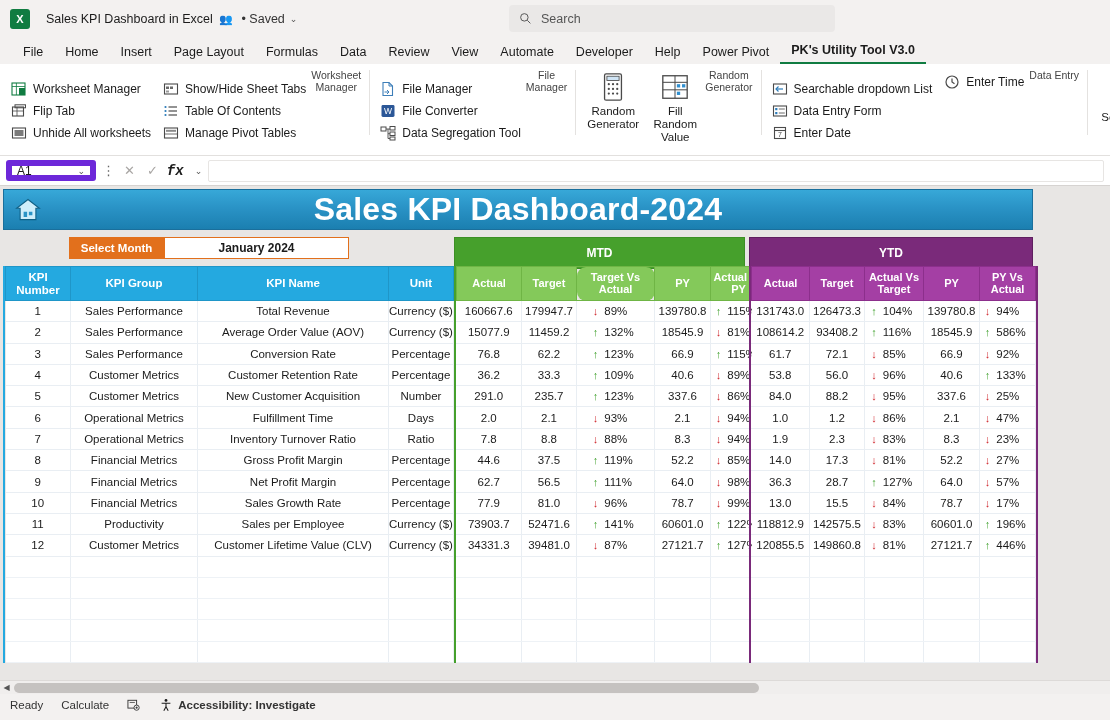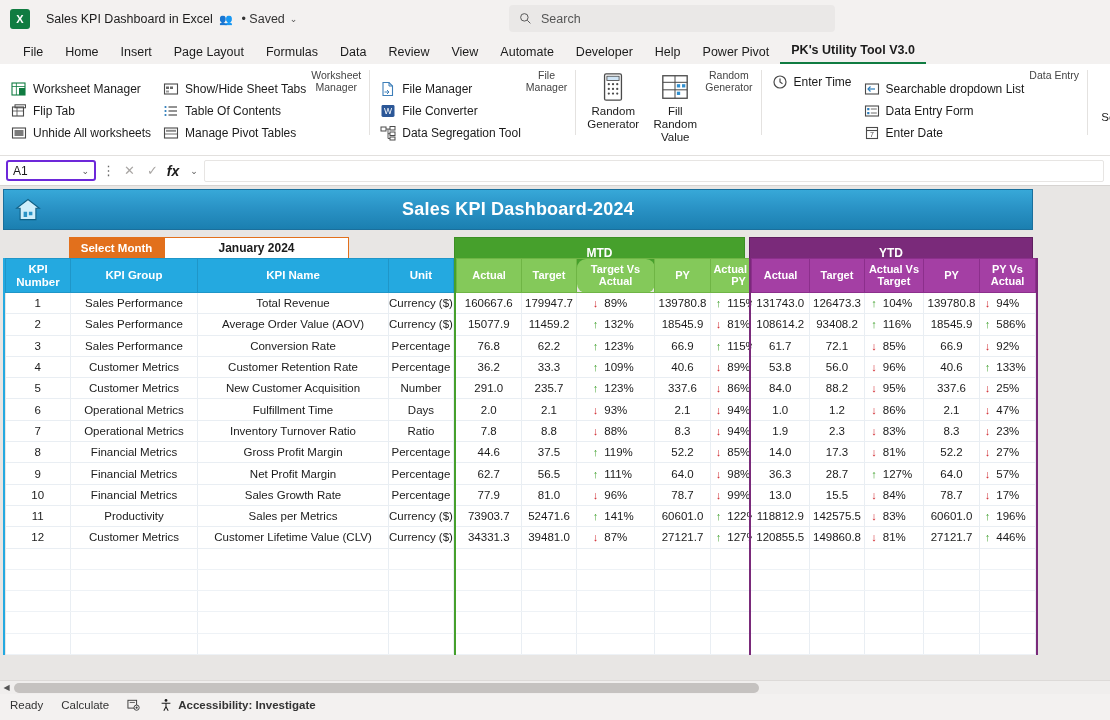--- a/index.html
+++ b/index.html
@@ -79,48 +79,48 @@
     font-size: 11.5px; color: #1b1b1b; text-align: center; line-height: 1.15;
   }
   .rg-big { display: flex; align-items: flex-start; gap: 2px; }
 
   
   .formulabar {
     height: 30px; background: #fff; display: flex; align-items: center;
     padding: 0 6px; gap: 6px; border-bottom: 1px solid #d6d3d1;
   }
   .namebox {
-    width: 90px; height: 21px; border: 2px solid #6d28d9; background: #fff;
+    width: 90px; height: 21px; border: 6px solid #6d28d9; background: #fff;
     border-radius: 3px; display: flex; align-items: center;
     justify-content: space-between; padding: 0 5px;
     font-size: 12px; color: #1b1b1b;
   }
   .dots { font-size: 13px; color: #666; letter-spacing: 0; line-height: 1; }
   .fbtn { font-size: 13px; color: #a8a5a3; padding: 0 3px; cursor: pointer; }
-  .fxi { font-style: italic; font-family: Liberation Sans, sans-serif; font-weight: bold;
+  .fxi { font-style: italic; font-family: Liberation Mono, monospace; font-weight: bold;
          font-size: 14px; color: #1b1b1b; }
   .fbinput {
     flex: 1; height: 22px; background: #fff; border: 1px solid #e7e5e3;
     border-radius: 2px;
   }
 
   
   .sheet {
     position: relative; width: 1110px; height: 494px;
     background: #e8e6e4; overflow: hidden;
   }
 
   .dash-title {
     position: absolute; left: 3px; top: 3px; width: 1030px; height: 41px;
     background: linear-gradient(to bottom, #37a8d8 0%, #2a93c6 45%, #1b7fb0 100%);
     border: 1px solid #1a6f9c;
     display: flex; align-items: center; justify-content: center;
   }
   .dash-title h1 {
-    font-size: 18px; color: #ffffff; font-weight: bold;
+    font-size: 32px; color: #ffffff; font-weight: bold;
     letter-spacing: .2px;
   }
   .home-icon { position: absolute; left: 10px; top: 6px; width: 28px; height: 28px; }
 
   .selrow { position: absolute; left: 69px; top: 51px; display: flex; }
   .sel-label {
     width: 95px; height: 22px; background: #e2701c; color: #fff;
     font-size: 11.5px; font-weight: bold; display: flex;
     align-items: center; justify-content: center;
   }
@@ -153,21 +153,21 @@
     background: #a43fa4; color: #fff; font-weight: bold; font-size: 11px;
     height: 34px; border: 1px solid #8c2f8c; text-align: center; line-height: 1.05;
   }
   tbody td {
     height: 21.3px; background: #fff; border-bottom: 1px solid #e9eef3;
     border-right: 1px solid #e9eef3; text-align: center; font-size: 11.5px;
     color: #1b1b1b; white-space: nowrap;
   }
   tbody td.empty { border-bottom: 1px solid #eef2f6; }
 
-  .seg { position: absolute; top: 72px; }
+  .seg { position: absolute; top: 80px; }
   .seg.left  { left: 3px; border-left: 2px solid #24a9e0; }
   .seg.mtd   { left: 454px; border-left: 2px solid #46a02c; border-right: 2px solid #46a02c; }
   .seg.ytd   { left: 749px; border-left: 2px solid #7a2a7a; border-right: 2px solid #7a2a7a; }
 
   .arrow { font-size: 11px; font-weight: bold; margin-right: 4px; }
   .up { color: #3fa02c; }
   .down { color: #d0282e; }
   .pctcell { display: flex; align-items: center; justify-content: center; gap: 2px; }
   .pcttxt { min-width: 34px; text-align: left; }
 
@@ -358,29 +358,20 @@
           <rect x="18" y="21" width="3.5" height="3.5" fill="#2f8fd0"></rect>
         </svg>
         <div class="biglabel">Fill Random Value</div>
       </div>
     </div>
     <div class="rgroup-label">Random Generator</div>
   </div>
 
   <div class="rgroup" style="flex:none;">
     <div class="rg-cols">
-      <div class="rg-col" style="justify-content:flex-start; padding-top:3px;">
-        <div class="ritem">
-          <svg class="ricon" viewBox="0 0 16 16">
-            <circle cx="8" cy="8" r="6" fill="none" stroke="#4a4a4a" stroke-width="1.2"></circle>
-            <path d="M8 4.5 V8 l2.5 1.8" fill="none" stroke="#4a4a4a" stroke-width="1.2"></path>
-          </svg>
-          <span>Enter Time</span>
-        </div>
-      </div>
       <div class="rg-col">
         <div class="ritem">
           <svg class="ricon" viewBox="0 0 16 16">
             <rect x="1.5" y="3" width="13" height="10" fill="none" stroke="#4a4a4a" stroke-width="1.1"></rect>
             <line x1="4" y1="8" x2="11" y2="8" stroke="#2b7bb9" stroke-width="1.2"></line>
             <path d="M6.5 5.5 L4 8 l2.5 2.5" fill="none" stroke="#2b7bb9" stroke-width="1.2"></path>
           </svg>
           <span>Searchable dropdown List</span>
         </div>
         <div class="ritem">
@@ -393,20 +384,29 @@
           </svg>
           <span>Data Entry Form</span>
         </div>
         <div class="ritem">
           <svg class="ricon" viewBox="0 0 16 16">
             <rect x="2.5" y="2.5" width="11" height="11" fill="none" stroke="#4a4a4a" stroke-width="1.1"></rect>
             <line x1="2.5" y1="5.5" x2="13.5" y2="5.5" stroke="#4a4a4a" stroke-width="1.1"></line>
             <text x="8" y="12" font-size="7" fill="#4a4a4a" text-anchor="middle" font-family="Liberation Sans">7</text>
           </svg>
           <span>Enter Date</span>
+        </div>
+      </div>
+      <div class="rg-col" style="justify-content:flex-start; padding-top:3px;">
+        <div class="ritem">
+          <svg class="ricon" viewBox="0 0 16 16">
+            <circle cx="8" cy="8" r="6" fill="none" stroke="#4a4a4a" stroke-width="1.2"></circle>
+            <path d="M8 4.5 V8 l2.5 1.8" fill="none" stroke="#4a4a4a" stroke-width="1.2"></path>
+          </svg>
+          <span>Enter Time</span>
         </div>
       </div>
     </div>
     <div class="rgroup-label">Data Entry</div>
   </div>
 
   <div class="rgroup">
     <div class="rg-big" style="padding-top:6px;">
       <div class="bigitem">
         <svg class="bigicon" viewBox="0 0 32 32">
@@ -582,21 +582,21 @@
           <tr>
             <td>10</td>
             <td>Financial Metrics</td>
             <td>Sales Growth Rate</td>
             <td>Percentage</td>
             <td>UTB</td>
           </tr>
           <tr>
             <td>11</td>
             <td>Productivity</td>
-            <td>Sales per Metrics</td>
+            <td>Sales per Employee</td>
             <td>Currency ($)</td>
             <td>UTB</td>
           </tr>
           <tr>
             <td>12</td>
             <td>Customer Metrics</td>
             <td>Customer Lifetime Value (CLV)</td>
             <td>Currency ($)</td>
             <td>UTB</td>
           </tr>

